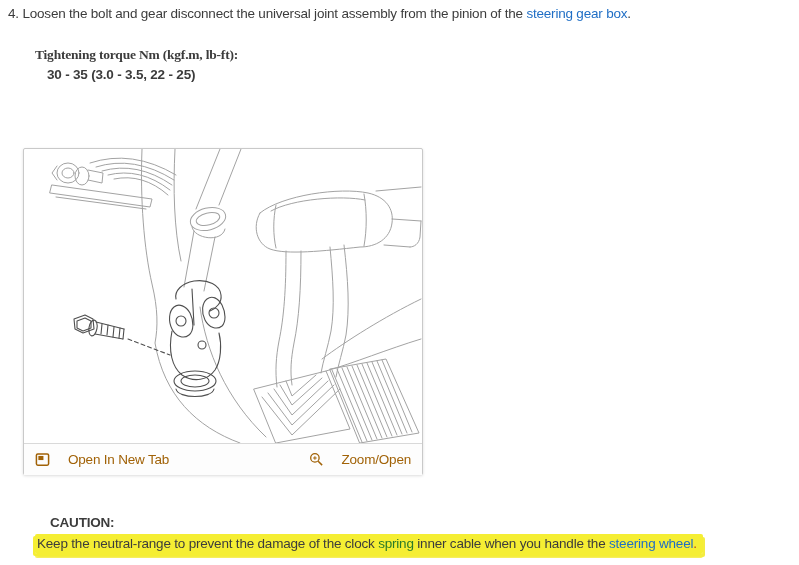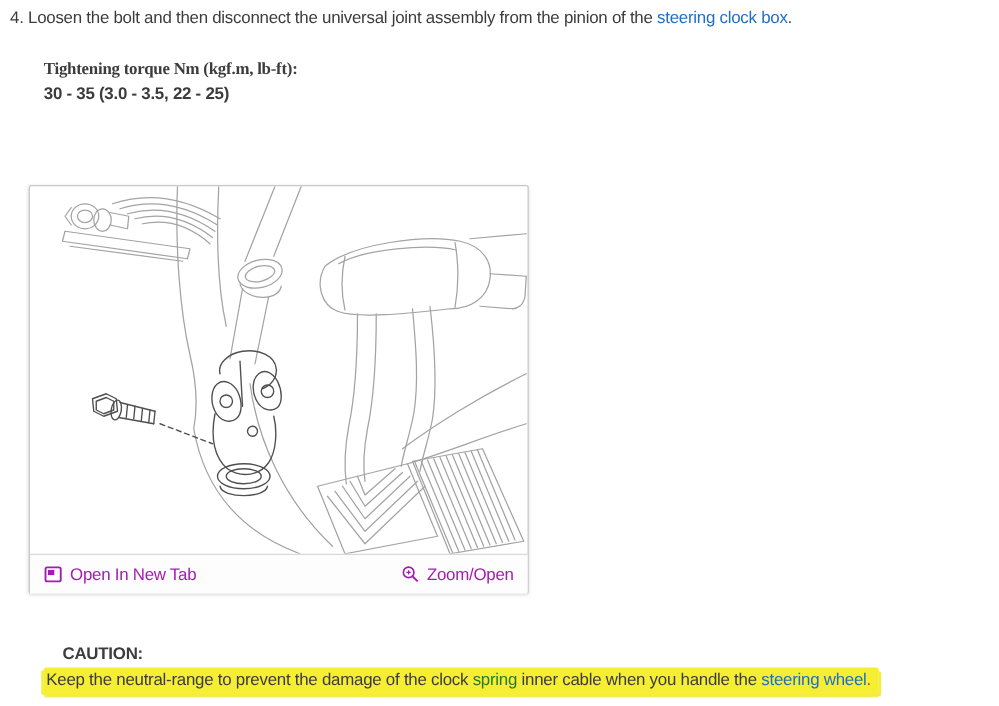--- a/index.html
+++ b/index.html
@@ -5,56 +5,56 @@
   html,body{margin:0;padding:0;}
   body{
     width:799px;height:565px;position:relative;overflow:hidden;
     background:#ffffff;color:#3c3c3c;
     font-family:"Liberation Sans",sans-serif;font-size:13.5px;letter-spacing:-0.2px;
   }
   .step{position:absolute;top:6px;left:8px;white-space:nowrap;}
   a.content-link{color:#1f6ec5;text-decoration:none;cursor:pointer;}
   .torque{position:absolute;left:35px;font-weight:bold;white-space:nowrap;}
   .torque-label{top:47px;font-family:Liberation Serif, serif;}
-  .torque-value{top:67px;}
+  .torque-value{top:67px;margin-left:12px;}
 
   .fig-card{
     position:absolute;top:148px;left:23px;width:400px;height:327px;margin:0;
     border:1px solid #c9c9c9;border-radius:2px;background:#fff;box-sizing:border-box;
     box-shadow:0 1px 3px rgba(0,0,0,.14);
   }
   .fig-image{height:294px;border-bottom:1px solid #d9d9d9;overflow:hidden;}
   .fig-image svg{display:block;}
   .fig-footer{
     height:31px;display:flex;justify-content:space-between;align-items:center;
     padding:0 11px;background:#fdfdfd;
   }
   .fig-link{
-    display:flex;align-items:center;gap:6px;color:#a21caf;
+    display:flex;align-items:center;gap:18px;color:#a16207;
     text-decoration:none;cursor:pointer;white-space:nowrap;
   }
   .fig-link svg{flex:0 0 auto;}
 
   .caution-label{position:absolute;top:515px;left:35px;font-weight:bold;margin-left:15px;}
   .caution-text{position:absolute;top:536px;left:35px;white-space:nowrap;}
   .hl{
     background:#f5ee33;padding:2px 6px 3px 2px;border-radius:2px;
     box-shadow:-2px 2px 0 #f5ee33, 2px 3px 0 #f4ec40, 0 4px 0 rgba(244,236,60,.85);
   }
   .kw{color:#2a7a2a;}
   .period-red{color:#b04327;}
 
   .lt path,.lt ellipse,.lt circle{fill:none;stroke:#a3a3a3;stroke-width:1;stroke-linecap:round;stroke-linejoin:round;}
   .dk path,.dk ellipse,.dk circle{fill:none;stroke:#4f4f4f;stroke-width:1.1;stroke-linecap:round;stroke-linejoin:round;}
 </style>
 </head>
 <body>
 
 <div class="step">
-  <span>4.</span><span> Loosen the bolt and then disconnect the universal joint assembly from the pinion of the </span><a class="content-link">steering clock box</a><span>.</span>
+  <span>4.</span><span> Loosen the bolt and gear disconnect the universal joint assembly from the pinion of the </span><a class="content-link">steering gear box</a><span>.</span>
 </div>
 
 <div class="torque torque-label">Tightening torque Nm (kgf.m, lb-ft):</div>
 <div class="torque torque-value">30 - 35 (3.0 - 3.5, 22 - 25)</div>
 
 <figure class="fig-card">
   <div class="fig-image">
     <svg width="398" height="294" viewBox="0 0 398 294" xmlns="http://www.w3.org/2000/svg">
       <g class="lt">
 

